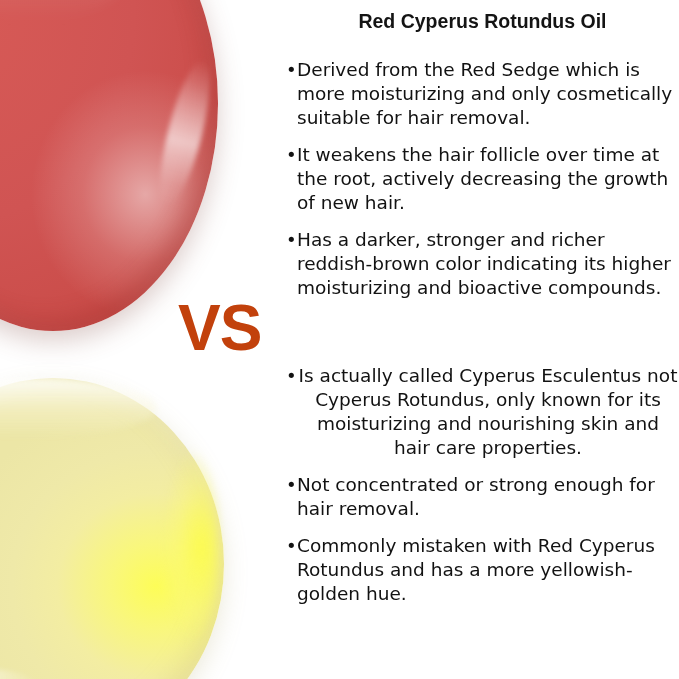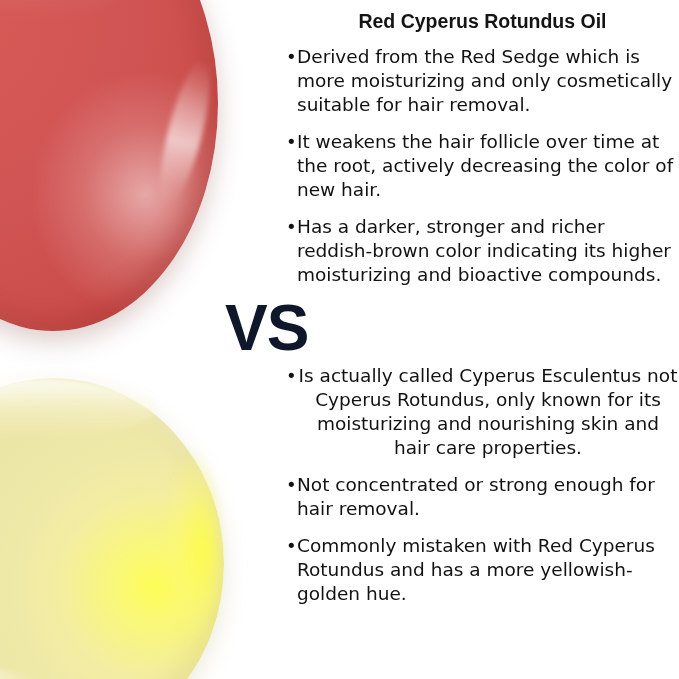--- a/index.html
+++ b/index.html
@@ -139,22 +139,21 @@
   
   #vs-label {
     position: absolute;
     left: 178px;
     top: 296px;
     font-family: "Liberation Sans", sans-serif;
     font-weight: bold;
     font-size: 64px;
     line-height: 1;
     letter-spacing: -1px;
-    color: #0f172a;
-    margin-left: 47px;
+    color: #c2410c;
   }
 
   
   #text-column {
     position: absolute;
     left: 286px;
     top: 0;
     width: 393px;
     height: 679px;
   }
@@ -193,21 +192,21 @@
   }
   .bullet-text {
     flex: 1 1 auto;
   }
   
   .bullet-item.centered .bullet-text {
     text-align: center;
   }
 
   #red-section { position: absolute; left: 0; top: 10px; width: 393px; }
-  #red-heading { margin-bottom: 12px; }
+  #red-heading { margin-bottom: 25px; }
   #red-bullets { padding-right: 4px; }
 
   #yellow-section { position: absolute; left: 0; top: 352px; width: 393px; }
   #yellow-heading { margin-bottom: 12px; }
 </style>
 </head>
 <body>
 
 <div id="canvas">
 
@@ -228,21 +227,21 @@
 
     <div id="red-section">
       <div class="section-heading" id="red-heading">Red Cyperus Rotundus Oil</div>
       <ul class="bullet-list" id="red-bullets">
         <li class="bullet-item">
           <span class="bullet-dot">•</span>
           <span class="bullet-text">Derived from the Red Sedge which is more moisturizing and only cosmetically suitable for hair removal.</span>
         </li>
         <li class="bullet-item">
           <span class="bullet-dot">•</span>
-          <span class="bullet-text">It weakens the hair follicle over time at the root, actively decreasing the color of new hair.</span>
+          <span class="bullet-text">It weakens the hair follicle over time at the root, actively decreasing the growth of new hair.</span>
         </li>
         <li class="bullet-item">
           <span class="bullet-dot">•</span>
           <span class="bullet-text">Has a darker, stronger and richer reddish-brown color indicating its higher moisturizing and bioactive compounds.</span>
         </li>
       </ul>
     </div>
 
     <div id="yellow-section">
       <div class="section-heading" id="yellow-heading">

